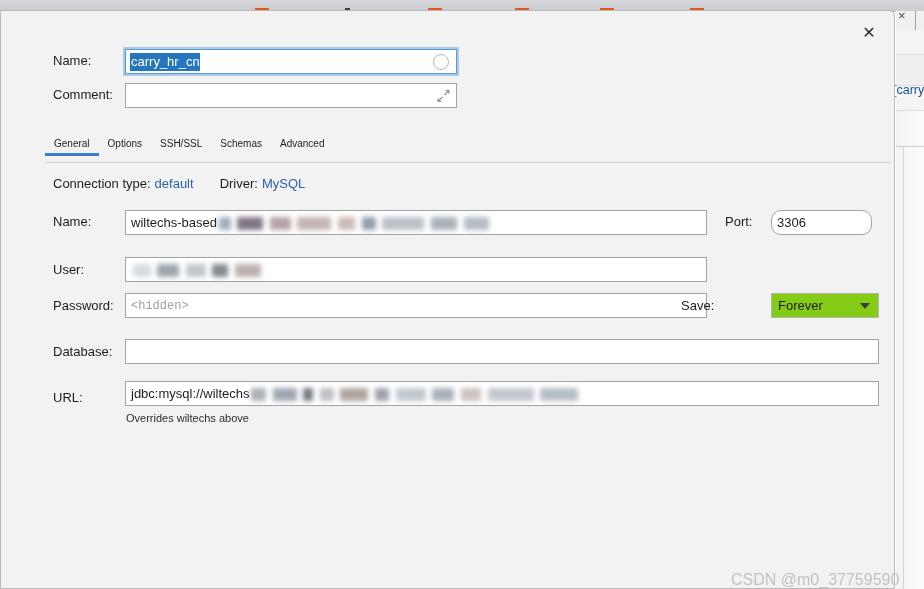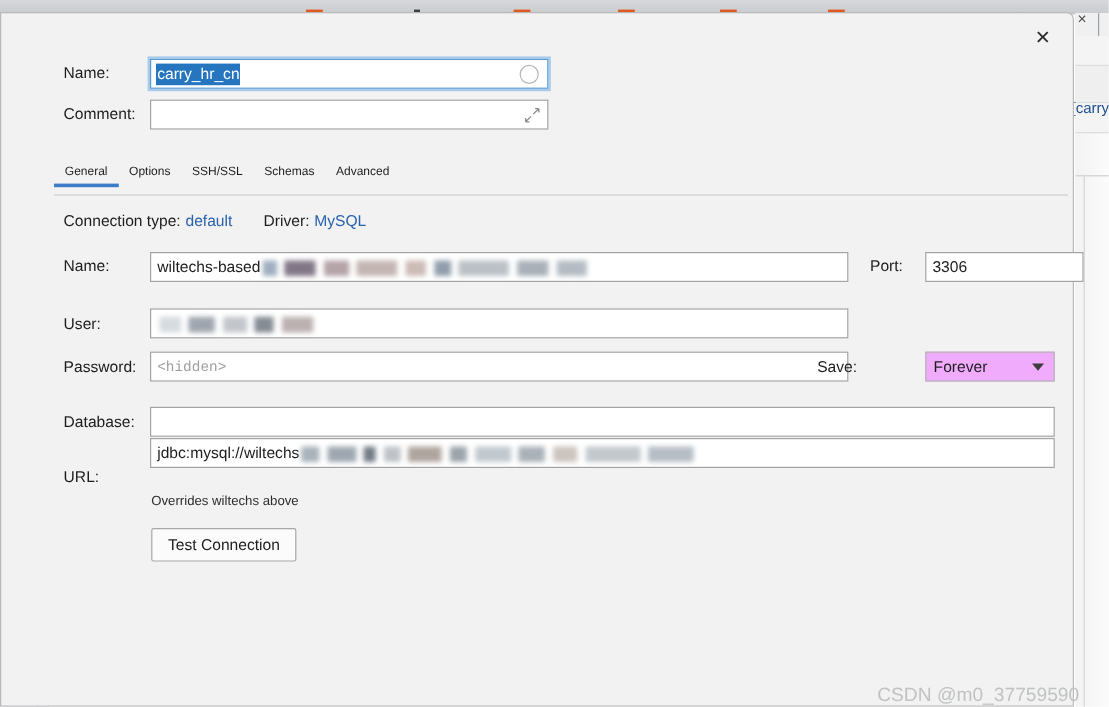--- a/index.html
+++ b/index.html
@@ -191,21 +191,21 @@
     border: 1px solid #a7a7a7;
     border-radius: 2px;
     font-size: 13px; color: #1d1d1d;
     padding: 5px 13px 6px 13px;
     cursor: default;
     font-family: "Liberation Sans", sans-serif;
   }
 
   .combo {
     position: absolute;
-    height: 25px; background: #f0abfc;
+    height: 25px; background: #84cc16;
     border: 1px solid #b5b5b5; box-sizing: border-box;
     font-size: 13px; color: #1d1d1d;
     display: flex; align-items: center; padding: 0 6px;
   }
   .combo .arrow {
     position: absolute; right: 8px; top: 50%; transform: translateY(-50%);
     width: 0; height: 0;
     border-left: 5px solid transparent; border-right: 5px solid transparent;
     border-top: 6px solid #3c3c3c;
   }
@@ -307,21 +307,21 @@
         <span class="blur" style="width:21px;background:#a79398;"></span>
         <span class="blur" style="width:34px;background:#b9a9a6;"></span>
         <span class="blur" style="width:17px;background:#c3b0ab;"></span>
         <span class="blur" style="width:14px;background:#7e8c9c;"></span>
         <span class="blur" style="width:42px;background:#b0b6bd;"></span>
         <span class="blur" style="width:26px;background:#9aa3ac;"></span>
         <span class="blur" style="width:25px;background:#a7b0b8;"></span>
       </span>
     </div>
     <div class="lbl" style="position:absolute;left:724px;top:203px;">Port:</div>
-    <div class="field" style="left:770px; top:199px; width:132px;">
+    <div class="field" style="left:770px; top:199px; width:101px;border-radius:10px;">
       <span class="val">3306</span>
     </div>
 
     <div class="lbl" style="position:absolute;left:52px;top:251px;">User:</div>
     <div class="field" style="left:124px; top:246px; width:582px;">
       <span style="display:inline-block;">
         <span class="blur" style="width:18px;background:#cfd5da;"></span>
         <span class="blur" style="width:22px;background:#8e96a0;"></span>
         <span class="blur" style="width:20px;background:#b8bcc2;"></span>
         <span class="blur" style="width:16px;background:#6f7780;"></span>
@@ -338,36 +338,35 @@
       <span>Forever</span>
       <span class="arrow"></span>
     </div>
 
     <div class="lbl" style="position:absolute;left:52px;top:333px;">Database:</div>
     <div class="field" style="left:124px; top:328px; width:754px;">
       <span class="val"></span>
     </div>
 
     <div class="lbl" style="position:absolute;left:52px;top:379px;">URL:</div>
-    <div class="field" style="left:124px; top:354px; width:754px;">
+    <div class="field" style="left:124px; top:370px; width:754px;">
       <span class="val">jdbc:mysql://wiltechs</span>
       <span style="display:inline-block;">
         <span class="blur" style="width:15px;background:#9aa4ae;"></span>
         <span class="blur" style="width:24px;background:#8e98a4;"></span>
         <span class="blur" style="width:10px;background:#5c6570;"></span>
         <span class="blur" style="width:14px;background:#b3b8bd;"></span>
         <span class="blur" style="width:28px;background:#a2968f;"></span>
         <span class="blur" style="width:14px;background:#8b939b;"></span>
         <span class="blur" style="width:30px;background:#b7c0c6;"></span>
         <span class="blur" style="width:22px;background:#9ba4ac;"></span>
         <span class="blur" style="width:20px;background:#c2bab4;"></span>
         <span class="blur" style="width:46px;background:#b9bfc4;"></span>
         <span class="blur" style="width:38px;background:#a9b2bb;"></span>
       </span>
     </div>
     <div class="hint" style="left:125px; top:401px;">Overrides wiltechs above</div>
 
-    <div class="btn" style="left:125px; top:429px;">Test Connection</div>
 
     <div class="watermark">CSDN @m0_37759590</div>
 
   </div>
 </div>
 
 </body></html>

